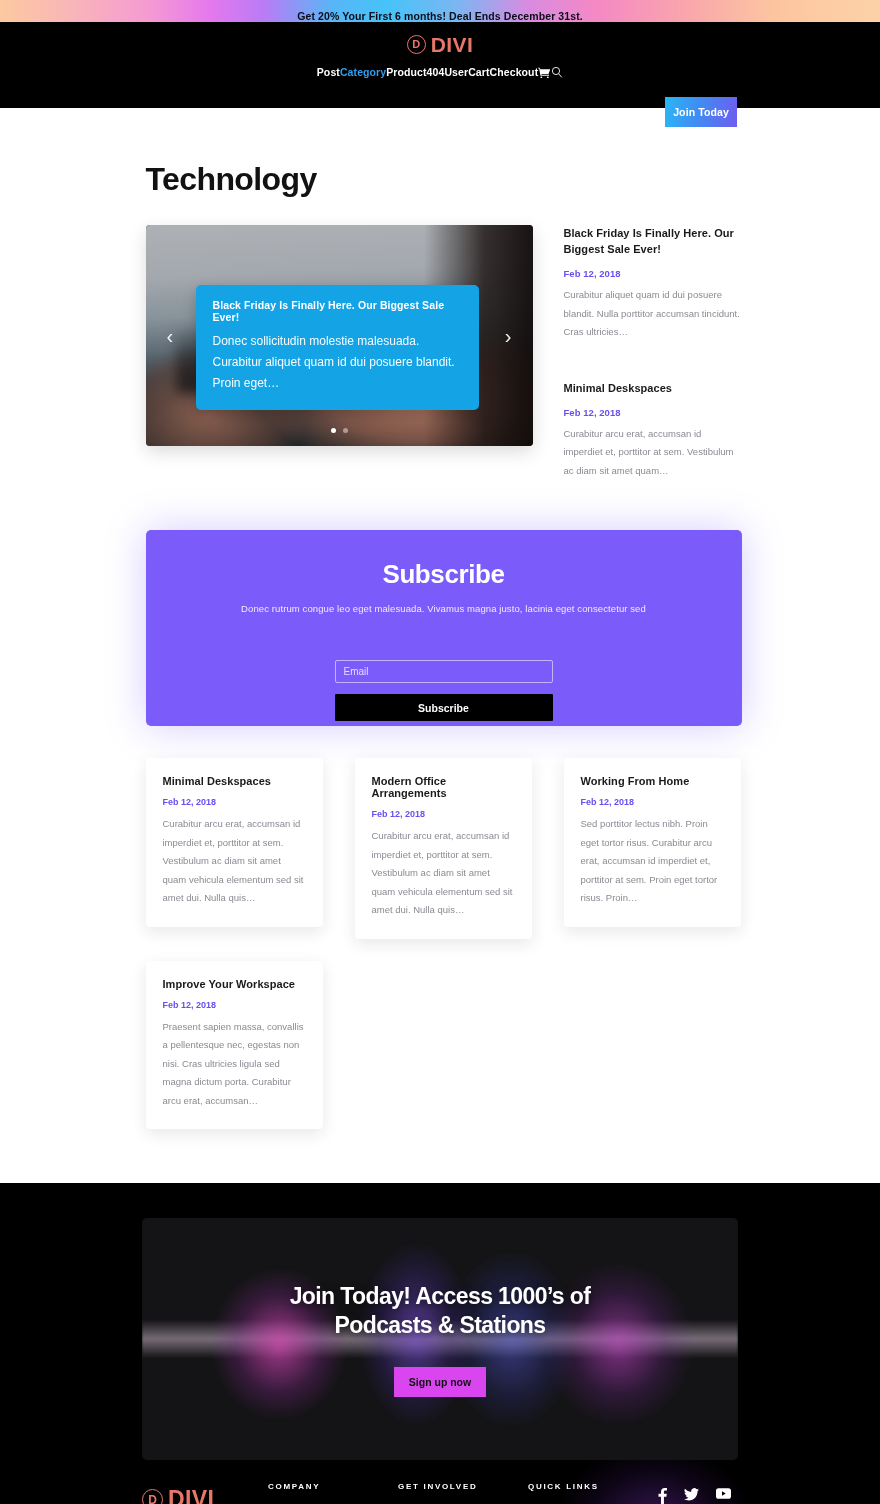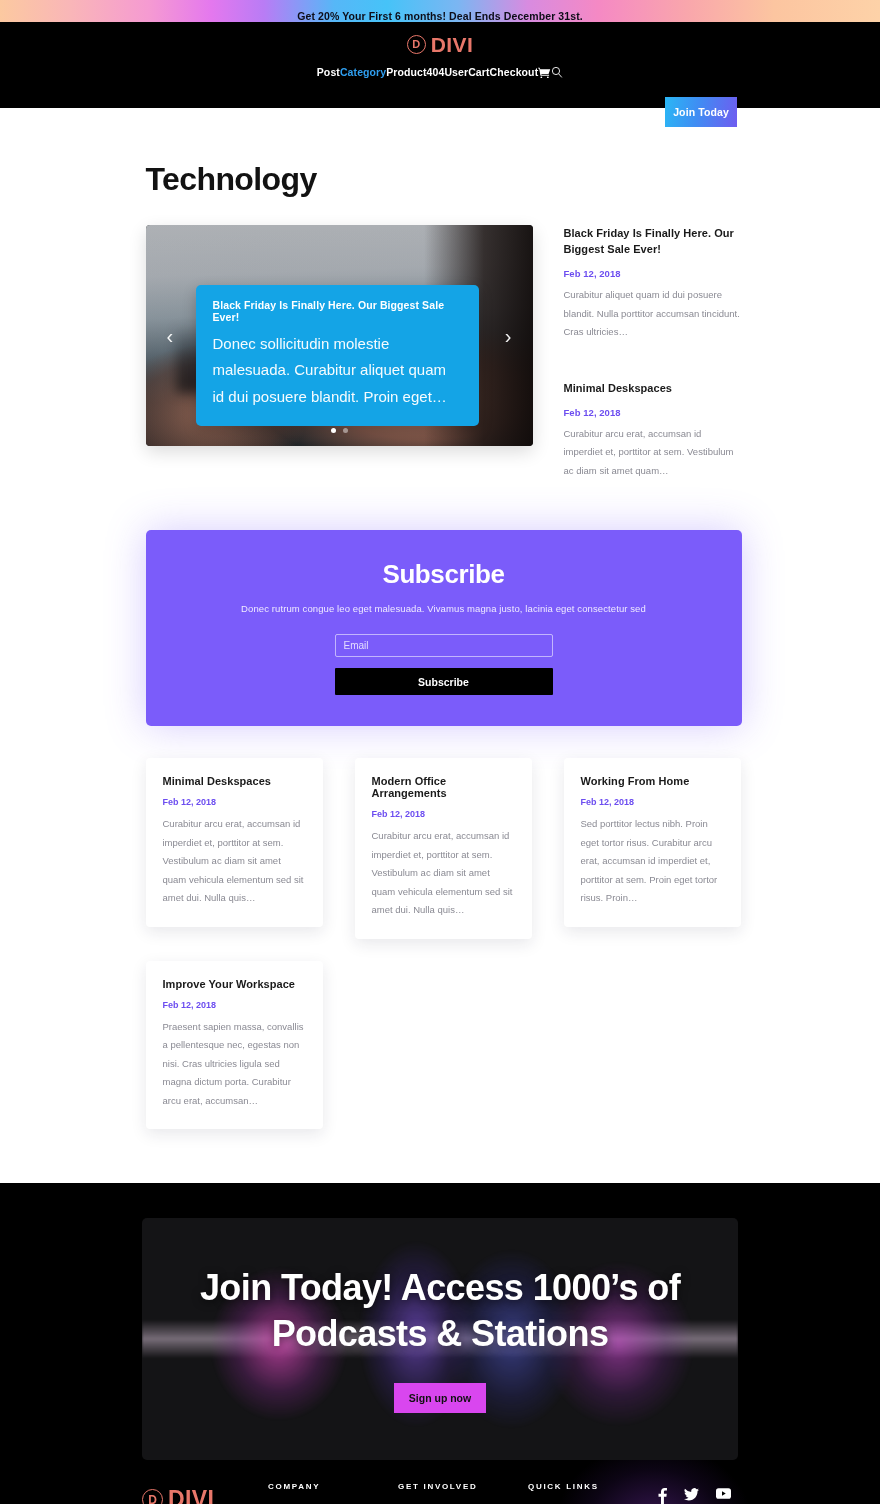--- a/index.html
+++ b/index.html
@@ -130,21 +130,21 @@
     position: absolute; left: 50px; top: 60px; width: 283px;
     background: #14a4e6; border-radius: 5px;
     padding: 14px 17px 16px 17px;
     box-shadow: 0 5px 14px rgba(0,0,0,0.22);
   }
   .caption-title {
     font-size: 10.5px; font-weight: 700; color: #ffffff;
     margin-bottom: 8px; letter-spacing: 0.1px;
   }
   .caption-text {
-    font-size: 15px; color: #ffffff; line-height: 1.75; opacity: 0.96;
+    font-size: 12px; color: #ffffff; line-height: 1.75; opacity: 0.96;
   }
 
   .slider-arrow {
     position: absolute; top: 50%; transform: translateY(-50%);
     color: #fff; font-size: 20px; font-weight: 300;
     background: none; border: none; cursor: pointer;
     line-height: 1; opacity: 0.95; padding: 4px;
   }
   .arrow-prev { left: 17px; }
   .arrow-next { right: 17px; }
@@ -179,21 +179,21 @@
     display: flex; flex-direction: column; align-items: center;
     padding-top: 29px;
   }
   .sub-title {
     font-size: 26px; font-weight: 700; color: #ffffff; letter-spacing: -0.4px;
   }
   .sub-desc {
     font-size: 9.5px; color: #efeaff; margin-top: 13px; letter-spacing: 0.1px;
   }
   .sub-input {
-    margin-top: 20px; width: 218px; height: 23px;
+    margin-top: 46px; width: 218px; height: 23px;
     background: transparent; border: 1px solid rgba(255,255,255,0.55);
     border-radius: 2px; color: #ffffff; font-size: 10px;
     padding: 0 8px; font-family: "Liberation Sans", sans-serif;
     outline: none;
   }
   .sub-input::placeholder { color: #e4dcff; opacity: 1; }
   .sub-btn {
     margin-top: 11px; width: 218px; height: 27px;
     background: #000000; color: #ffffff;
     font-size: 10.5px; font-weight: 700;
@@ -236,21 +236,21 @@
     background:
       radial-gradient(ellipse 16% 44% at 23% 52%, rgba(214,72,180,0.75) 0%, rgba(140,44,150,0.30) 45%, rgba(0,0,0,0) 72%),
       radial-gradient(ellipse 13% 52% at 46% 48%, rgba(128,84,224,0.62) 0%, rgba(80,50,170,0.24) 48%, rgba(0,0,0,0) 74%),
       radial-gradient(ellipse 15% 50% at 62% 50%, rgba(90,100,230,0.50) 0%, rgba(60,60,180,0.2) 48%, rgba(0,0,0,0) 74%),
       radial-gradient(ellipse 17% 46% at 80% 52%, rgba(196,70,200,0.62) 0%, rgba(120,40,150,0.25) 46%, rgba(0,0,0,0) 74%),
       linear-gradient(180deg, rgba(0,0,0,0) 42%, rgba(255,230,255,0.42) 50%, rgba(0,0,0,0) 58%);
     filter: blur(1px);
   }
   .cta-title {
     position: relative; z-index: 2;
-    font-size: 36px; font-weight: 700; color: #ffffff;
+    font-size: 23px; font-weight: 700; color: #ffffff;
     text-align: center; line-height: 1.26; letter-spacing: -0.6px;
     text-shadow: 0 2px 8px rgba(0,0,0,0.55);
   }
   .cta-btn {
     position: relative; z-index: 2; margin-top: 27px;
     width: 92px; height: 30px; background: #d946ef; color: #111111;
     font-size: 10.5px; font-weight: 700; border: none; cursor: pointer;
     font-family: "Liberation Sans", sans-serif;
   }
 

